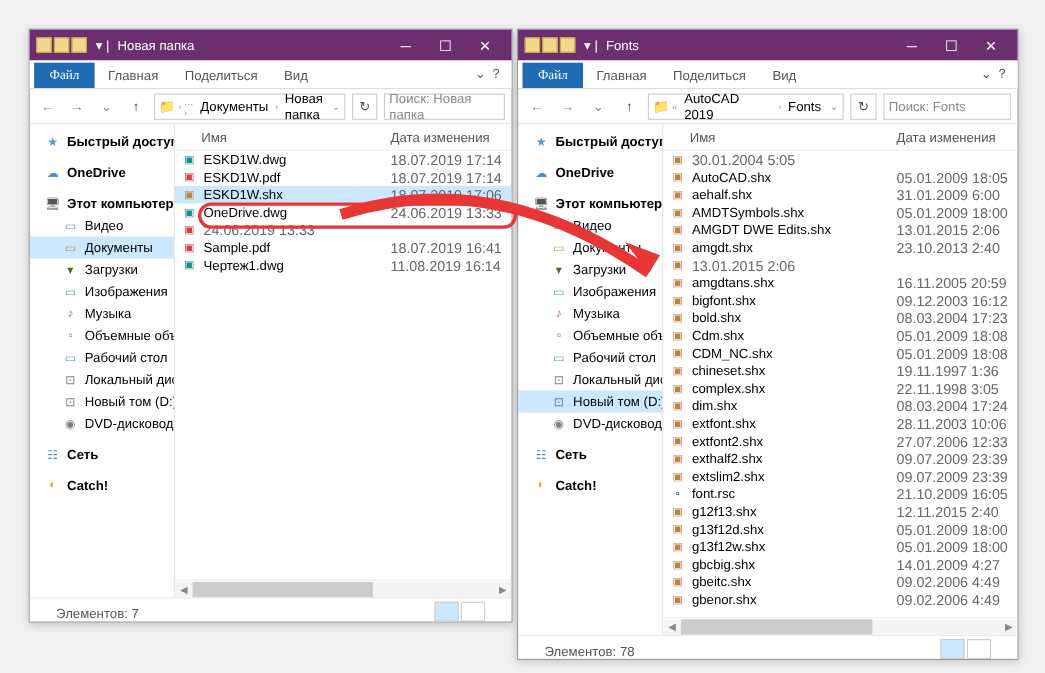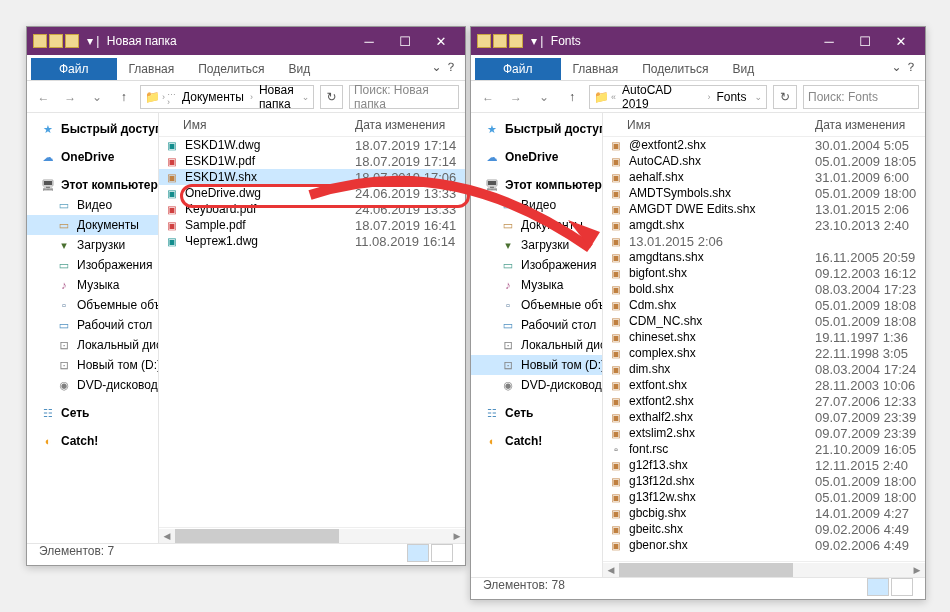--- a/index.html
+++ b/index.html
@@ -7,21 +7,21 @@
 .window { position:absolute; background:#fff; border:1px solid #999; display:flex; flex-direction:column; box-shadow:0 2px 8px rgba(0,0,0,0.2);}
 .w1 { left:26px; top:26px; width:440px; height:540px; }
 .w2 { left:470px; top:26px; width:456px; height:574px; }
 .titlebar { height:28px; background:#6b2e6f; color:#fff; display:flex; align-items:center; padding:0 6px; }
 .titlebar .icons { display:flex; gap:2px; margin-right:8px; }
 .titlebar .ic { width:14px; height:14px; background:#f0d890; border:1px solid #caa640; }
 .titlebar .title { flex:1; color:#fff; font-size:12px; padding-left:4px; }
 .winbtns { display:flex; }
 .winbtn { width:36px; height:28px; display:flex; align-items:center; justify-content:center; color:#fff; font-size:13px; }
 .tabstrip { height:26px; background:#fff; display:flex; align-items:flex-end; border-bottom:1px solid #ddd; }
-.filetab { background:#1f6bb4; color:#fff; padding:4px 28px; margin-left:4px; border-radius:0; }
+.filetab { background:#1f6bb4; color:#fff; padding:4px 14px; margin-left:4px; border-radius:0;font-family:Liberation Serif, serif; }
 .tab { padding:4px 12px; color:#555; }
 .addrbar { height:32px; display:flex; align-items:center; padding:4px 6px; gap:6px; border-bottom:1px solid #e5e5e5; }
 .navbtn { width:22px; height:22px; display:flex; align-items:center; justify-content:center; color:#888; }
 .navbtn.enabled { color:#333; }
 .pathbox { flex:1; display:flex; align-items:center; border:1px solid #ccc; height:24px; padding:0 4px; gap:2px; }
 .pathseg { padding:0 4px; }
 .chev { color:#999; font-size:9px; }
 .refresh { width:24px; height:24px; border:1px solid #ccc; display:flex; align-items:center; justify-content:center; color:#555; }
 .searchbox { width:116px; height:24px; border:1px solid #ccc; padding:0 4px; color:#888; display:flex; align-items:center; }
 .body { flex:1; display:flex; overflow:hidden; }
@@ -34,21 +34,21 @@
 .filepane { flex:1; display:flex; flex-direction:column; overflow:hidden; }
 .colhdr { height:24px; display:flex; align-items:center; border-bottom:1px solid #eee; color:#555; padding-left:6px; }
 .col-name { flex:1; }
 .col-date { width:110px; }
 .filelist { flex:1; overflow:hidden; position:relative; }
 .frow { display:flex; align-items:center; height:16px; padding-left:6px; position:relative; z-index:1; }
 .frow.sel { background:#cce8ff; }
 .frow .fic { width:14px; height:14px; margin-right:6px; flex-shrink:0; display:inline-flex; align-items:center; justify-content:center; font-size:10px; }
 .frow .fname { flex:1; white-space:nowrap; overflow:hidden; }
 .frow .fdate { width:110px; color:#666; font-size:13px; white-space:nowrap; }
-.status { height:22px; border-top:1px solid #e5e5e5; display:flex; align-items:flex-start; padding:0 12px; justify-content:space-between; color:#555; }
+.status { height:22px; border-top:1px solid #e5e5e5; display:flex; align-items:flex-end; padding:0 24px; justify-content:space-between; color:#555; }
 .viewbtns { display:flex; gap:2px; }
 .viewbtn { width:22px; height:18px; border:1px solid #ccc; }
 .viewbtn.sel { background:#cce8ff; }
 .scrollh { height:16px; border-top:1px solid #eee; display:flex; align-items:center; }
 .scrollh .track { flex:1; background:#f4f4f4; height:14px; position:relative; }
 .scrollh .thumb { position:absolute; left:0; width:60%; height:14px; background:#ccc; }
 .scrollh .arr { width:16px; height:14px; background:#f4f4f4; display:flex; align-items:center; justify-content:center; color:#888; font-size:9px; }
 
 .highlight { position:absolute; border:3px solid #e83535; border-radius:16px; pointer-events:none; z-index:5; }
 .hl1 { left:180px; top:184px; width:290px; height:24px; }
@@ -195,21 +195,20 @@
             <span class="fname">ESKD1W.shx</span>
             <span class="fdate">18.07.2019 17:06</span>
           </div>
           <div class="frow">
             <span class="fic ic-dwg">▣</span>
             <span class="fname">OneDrive.dwg</span>
             <span class="fdate">24.06.2019 13:33</span>
           </div>
           <div class="frow">
             <span class="fic ic-pdf">▣</span>
-            <span class="fname">Keyboard.pdf</span>
             <span class="fdate">24.06.2019 13:33</span>
           </div>
           <div class="frow">
             <span class="fic ic-pdf">▣</span>
             <span class="fname">Sample.pdf</span>
             <span class="fdate">18.07.2019 16:41</span>
           </div>
           <div class="frow">
             <span class="fic ic-dwg">▣</span>
             <span class="fname">Чертеж1.dwg</span>
@@ -344,21 +343,20 @@
       </div>
     <div class="filepane">
       <div class="colhdr">
         <span style="width:18px"></span>
         <span class="col-name">Имя</span>
         <span class="col-date">Дата изменения</span>
       </div>
       <div class="filelist" id="fl2">
           <div class="frow">
             <span class="fic ic-shx">▣</span>
-            <span class="fname">@extfont2.shx</span>
             <span class="fdate">30.01.2004 5:05</span>
           </div>
           <div class="frow">
             <span class="fic ic-shx">▣</span>
             <span class="fname">AutoCAD.shx</span>
             <span class="fdate">05.01.2009 18:05</span>
           </div>
           <div class="frow">
             <span class="fic ic-shx">▣</span>
             <span class="fname">aehalf.shx</span>

